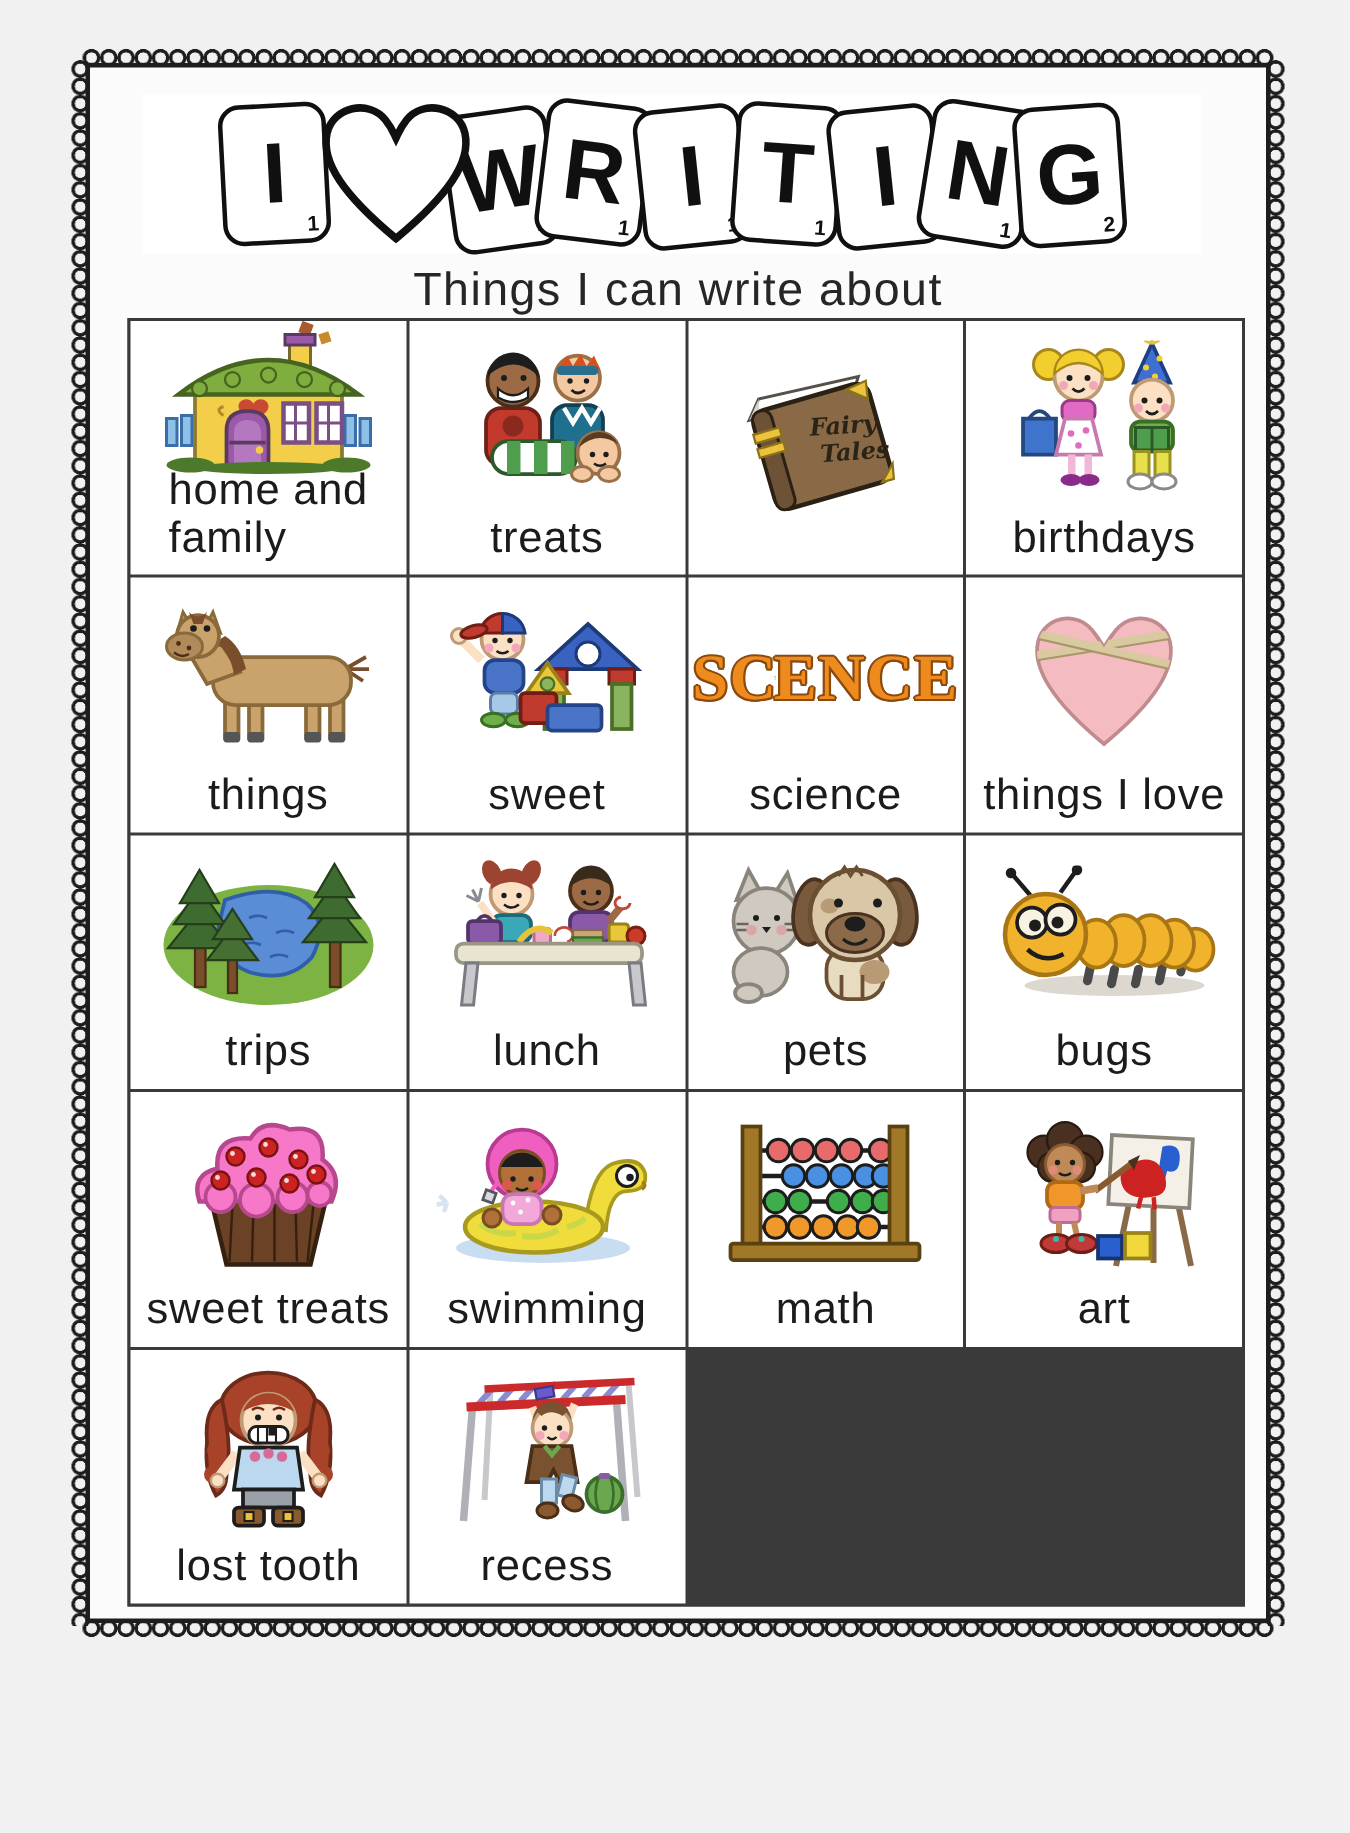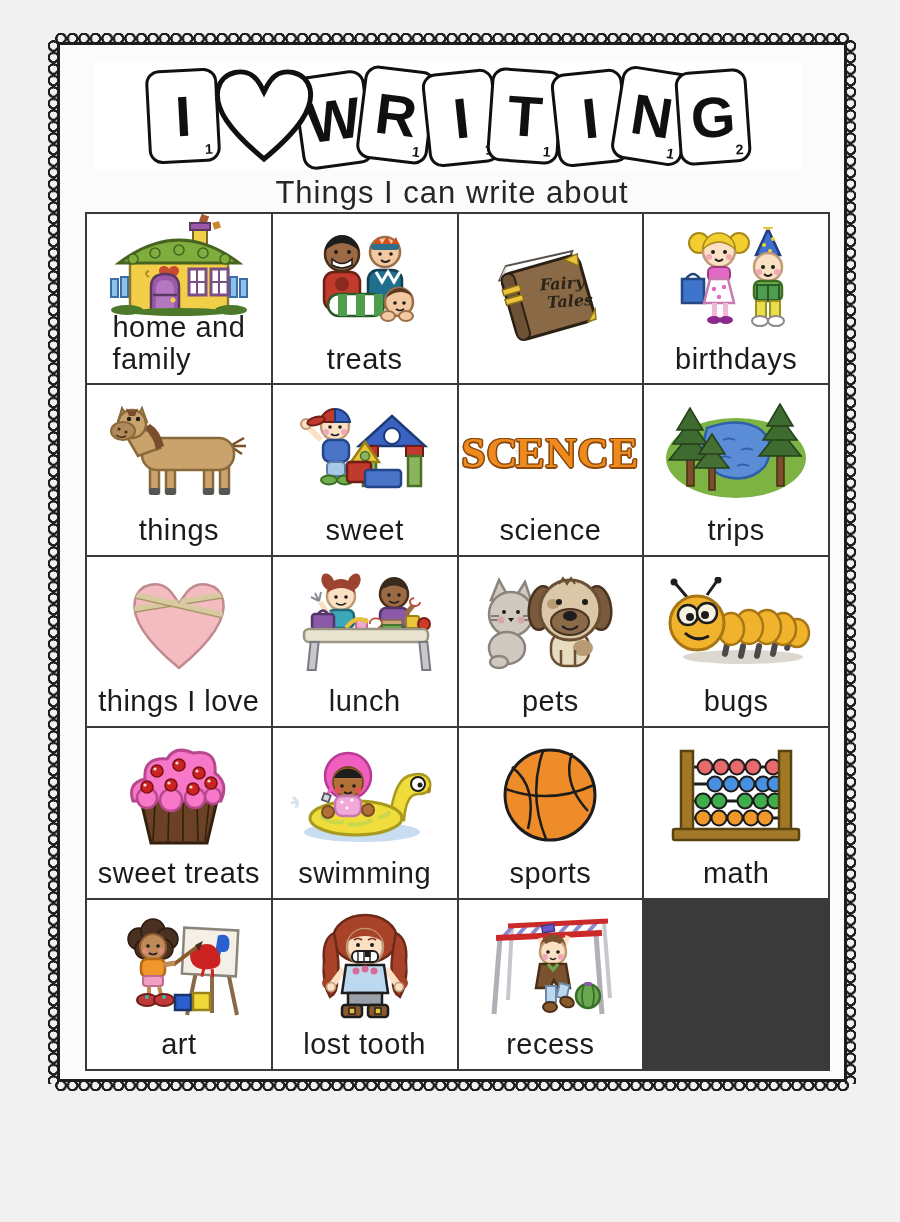--- a/index.html
+++ b/index.html
@@ -335,64 +335,64 @@
               <path d="M13 62 h11 v12 a5.5 5.5 0 0 1 -11 0 Z" fill="#f0b822"></path>
               <rect x="8" y="25" width="21" height="8" rx="3" fill="#bcdcee" stroke="#5a8aa8" stroke-width="2.5"></rect>
             </svg>
             <span class="sci-txt">ENCE</span>
           </div>
           <div class="label">science</div>
         </div>
 
         <div class="cell">
           <div class="art">
-            <svg width="150" height="104" viewBox="0 0 150 104">
-              <ellipse cx="75" cy="58" rx="70" ry="40" fill="#7cb342"></ellipse>
-              <path d="M46 28 Q80 16 100 30 Q116 44 104 66 Q88 84 62 76 Q38 66 42 44 Z" fill="#5b8dd6" stroke="#2f5fa8" stroke-width="2.5"></path>
-              <path d="M62 40 q6 -3 12 0 M80 50 q6 -3 12 0 M58 58 q6 -3 12 0 M76 66 q6 -3 12 0" stroke="#2f5fa8" stroke-width="1.8" fill="none"></path>
-              <g>
-                <rect x="26" y="56" width="7" height="30" fill="#7a4e2a" stroke="#4a2e16" stroke-width="1.5"></rect>
-                <polygon points="8,60 50,60 29,34" fill="#3e6b2f" stroke="#243f1a" stroke-width="1.5"></polygon>
-                <polygon points="12,44 46,44 29,20" fill="#3e6b2f" stroke="#243f1a" stroke-width="1.5"></polygon>
-                <polygon points="16,30 42,30 29,8" fill="#3e6b2f" stroke="#243f1a" stroke-width="1.5"></polygon>
-              </g>
-              <g>
-                <rect x="48" y="66" width="6" height="24" fill="#7a4e2a" stroke="#4a2e16" stroke-width="1.5"></rect>
-                <polygon points="34,68 68,68 51,46 " fill="#466f33" stroke="#243f1a" stroke-width="1.5"></polygon>
-                <polygon points="38,54 64,54 51,34" fill="#466f33" stroke="#243f1a" stroke-width="1.5"></polygon>
-              </g>
-              <g>
-                <rect x="116" y="52" width="7" height="34" fill="#7a4e2a" stroke="#4a2e16" stroke-width="1.5"></rect>
-                <polygon points="98,56 140,56 119,30" fill="#3e6b2f" stroke="#243f1a" stroke-width="1.5"></polygon>
-                <polygon points="102,40 136,40 119,16" fill="#3e6b2f" stroke="#243f1a" stroke-width="1.5"></polygon>
-                <polygon points="106,26 132,26 119,4" fill="#3e6b2f" stroke="#243f1a" stroke-width="1.5"></polygon>
-              </g>
-            </svg>
-          </div>
-          <div class="label">trips</div>
-        </div>
-
-        <div class="cell">
-          <div class="art">
             <svg width="108" height="100" viewBox="0 0 108 100">
               <defs>
                   <clipPath id="hclip">
                     <path d="M54 94 C20 66 6 44 10 26 C14 9 35 5 46 18 C50 23 52 26 54 30 C56 26 58 23 62 18 C73 5 94 9 98 26 C102 44 88 66 54 94 Z"></path>
                   </clipPath>
                 </defs>
               <path d="M54 94 C20 66 6 44 10 26 C14 9 35 5 46 18 C50 23 52 26 54 30 C56 26 58 23 62 18 C73 5 94 9 98 26 C102 44 88 66 54 94 Z" fill="#f4bcc0" stroke="#c08a8e" stroke-width="2.5"></path>
               <g clip-path="url(#hclip)">
                 <path d="M4 36 L104 20" stroke="#d8c9a0" stroke-width="6"></path>
                 <path d="M4 36 L104 20" stroke="#a8966a" stroke-width="1.4" transform="translate(0 3)"></path>
                 <path d="M6 20 L102 42" stroke="#d8c9a0" stroke-width="6"></path>
                 <path d="M6 20 L102 42" stroke="#a8966a" stroke-width="1.4" transform="translate(0 3)"></path>
               </g>
             </svg>
           </div>
           <div class="label">things I love</div>
+        </div>
+
+        <div class="cell">
+          <div class="art">
+            <svg width="150" height="104" viewBox="0 0 150 104">
+              <ellipse cx="75" cy="58" rx="70" ry="40" fill="#7cb342"></ellipse>
+              <path d="M46 28 Q80 16 100 30 Q116 44 104 66 Q88 84 62 76 Q38 66 42 44 Z" fill="#5b8dd6" stroke="#2f5fa8" stroke-width="2.5"></path>
+              <path d="M62 40 q6 -3 12 0 M80 50 q6 -3 12 0 M58 58 q6 -3 12 0 M76 66 q6 -3 12 0" stroke="#2f5fa8" stroke-width="1.8" fill="none"></path>
+              <g>
+                <rect x="26" y="56" width="7" height="30" fill="#7a4e2a" stroke="#4a2e16" stroke-width="1.5"></rect>
+                <polygon points="8,60 50,60 29,34" fill="#3e6b2f" stroke="#243f1a" stroke-width="1.5"></polygon>
+                <polygon points="12,44 46,44 29,20" fill="#3e6b2f" stroke="#243f1a" stroke-width="1.5"></polygon>
+                <polygon points="16,30 42,30 29,8" fill="#3e6b2f" stroke="#243f1a" stroke-width="1.5"></polygon>
+              </g>
+              <g>
+                <rect x="48" y="66" width="6" height="24" fill="#7a4e2a" stroke="#4a2e16" stroke-width="1.5"></rect>
+                <polygon points="34,68 68,68 51,46 " fill="#466f33" stroke="#243f1a" stroke-width="1.5"></polygon>
+                <polygon points="38,54 64,54 51,34" fill="#466f33" stroke="#243f1a" stroke-width="1.5"></polygon>
+              </g>
+              <g>
+                <rect x="116" y="52" width="7" height="34" fill="#7a4e2a" stroke="#4a2e16" stroke-width="1.5"></rect>
+                <polygon points="98,56 140,56 119,30" fill="#3e6b2f" stroke="#243f1a" stroke-width="1.5"></polygon>
+                <polygon points="102,40 136,40 119,16" fill="#3e6b2f" stroke="#243f1a" stroke-width="1.5"></polygon>
+                <polygon points="106,26 132,26 119,4" fill="#3e6b2f" stroke="#243f1a" stroke-width="1.5"></polygon>
+              </g>
+            </svg>
+          </div>
+          <div class="label">trips</div>
         </div>
 
         <div class="cell">
           <div class="art">
             <svg width="150" height="104" viewBox="0 0 150 104">
               <ellipse cx="38" cy="10" rx="6" ry="9" fill="#9c4430" transform="rotate(-25 38 10)"></ellipse>
               <ellipse cx="64" cy="10" rx="6" ry="9" fill="#9c4430" transform="rotate(25 64 10)"></ellipse>
               <circle cx="51" cy="24" r="14" fill="#fbe0c4" stroke="#c09a74" stroke-width="2.5"></circle>
               <path d="M37 21 a14 14 0 0 1 28 0 q-14 -10 -28 0 Z" fill="#9c4430"></path>
               <circle cx="46" cy="25" r="1.8" fill="#1d1d1d"></circle>
@@ -551,32 +551,20 @@
               <circle cx="52" cy="58" r="1.6" fill="#ffffff"></circle>
                 <circle cx="62" cy="56" r="1.6" fill="#ffffff"></circle>
                 <circle cx="57" cy="64" r="1.6" fill="#ffffff"></circle>
               <circle cx="38" cy="68" r="6" fill="#b07038" stroke="#7a4c22" stroke-width="2"></circle>
               <circle cx="78" cy="66" r="6" fill="#b07038" stroke="#7a4c22" stroke-width="2"></circle>
             </svg>
           </div>
           <div class="label">swimming</div>
         </div>
 
-        <div class="cell">
-          <div class="art">
-            <svg width="104" height="104" viewBox="0 0 104 104">
-              <circle cx="52" cy="52" r="45" fill="#ef8c2a" stroke="#1d1d1d" stroke-width="3"></circle>
-              <path d="M45 8 Q30 52 48 96" stroke="#1d1d1d" stroke-width="2.5" fill="none"></path>
-              <path d="M8 46 Q52 62 96 42" stroke="#1d1d1d" stroke-width="2.5" fill="none"></path>
-              <path d="M14 24 Q40 44 30 86" stroke="#1d1d1d" stroke-width="2.5" fill="none"></path>
-              <path d="M74 10 Q64 40 90 68" stroke="#1d1d1d" stroke-width="2.5" fill="none"></path>
-            </svg>
-          </div>
-          <div class="label">sports</div>
-        </div>
 
         <div class="cell">
           <div class="art">
             <svg width="142" height="100" viewBox="0 0 142 100">
               <line x1="26" y1="22" x2="116" y2="22" stroke="#1d1d1d" stroke-width="3"></line>
               <line x1="26" y1="39" x2="116" y2="39" stroke="#1d1d1d" stroke-width="3"></line>
               <line x1="26" y1="56" x2="116" y2="56" stroke="#1d1d1d" stroke-width="3"></line>
               <line x1="26" y1="73" x2="116" y2="73" stroke="#1d1d1d" stroke-width="3"></line>
               <g stroke="#1d1d1d" stroke-width="2">
                 <g fill="#e86a6a">

